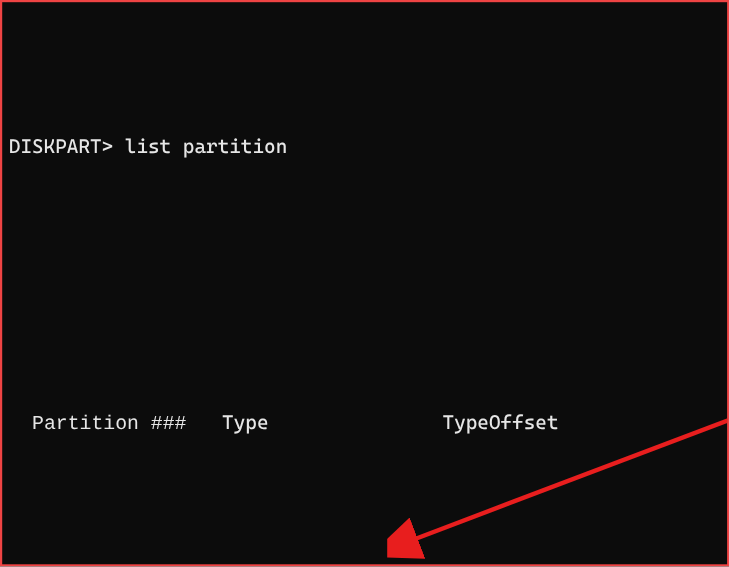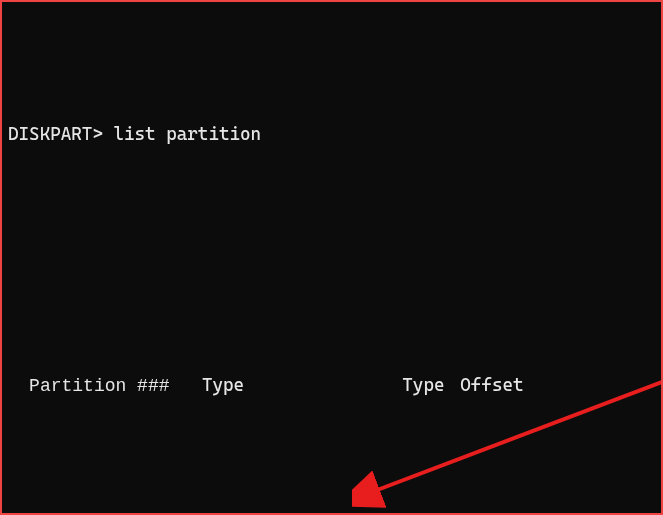--- a/index.html
+++ b/index.html
@@ -22,21 +22,21 @@
     border: 2px solid #ef4444;
     overflow: hidden;
   }
   .line { white-space: pre; }
   .blank { height: 1.55em; }
 
   
   .col-part { display:inline-block; width: 16ch; font-family: Liberation Mono, monospace; }
   .col-type { display:inline-block; width: 12ch; }
   .col-size { display:inline-block; width: 11ch; text-align: right; }
-  .col-off  { display:inline-block; width: 9ch;  text-align: center; }
+  .col-off  { display:inline-block; width: 9ch;  text-align: left; }
   .indent   { display:inline-block; width: 2ch; }
 
   .arrow {
     position: absolute;
     pointer-events: none;
   }
 </style>
 </head>
 <body>
 

